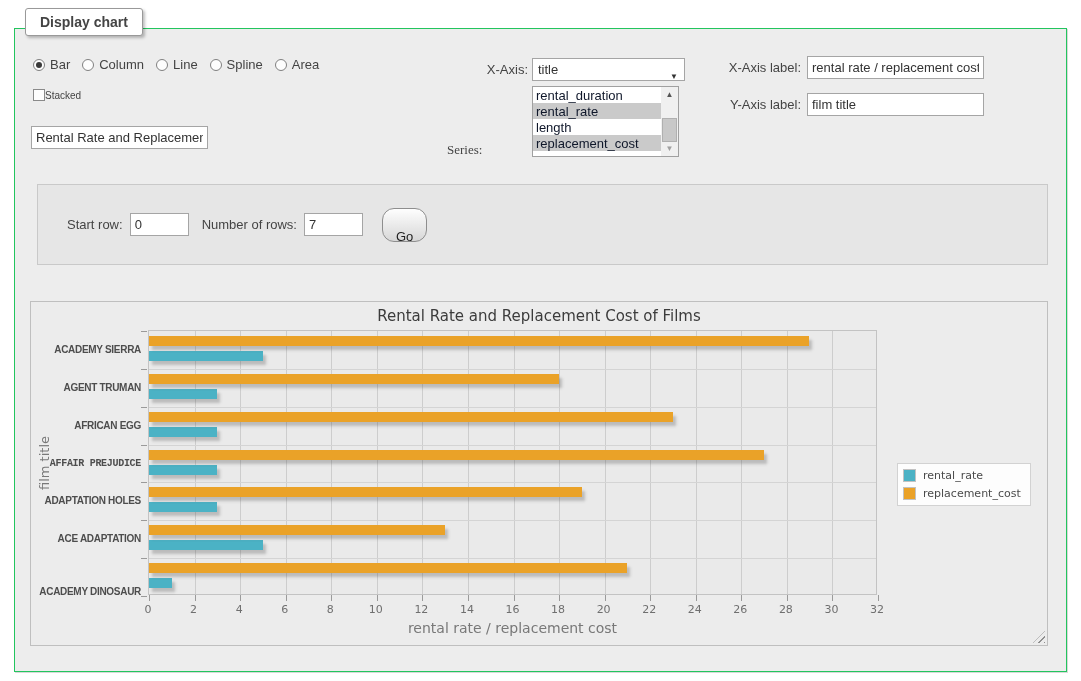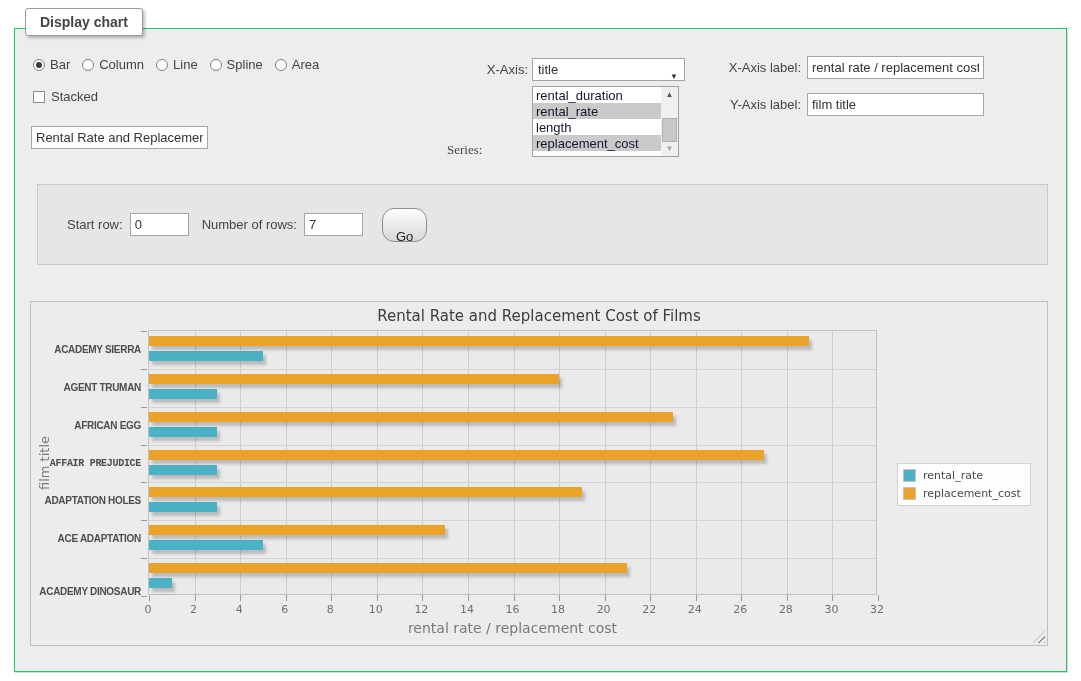--- a/index.html
+++ b/index.html
@@ -8,21 +8,21 @@
   .fieldset { position:absolute; left:14px; top:28px; width:1053px; height:644px;
     background:#ededed; border:1px solid #22c55e; box-shadow:1px 1px 0 #d8d8d8; }
   .legend-box { position:absolute; left:10px; top:-21px; background:#fff; border:1px solid #999;
     border-radius:3px; padding:5px 14px; font-size:14px; font-weight:bold; color:#444;
     box-shadow:2px 2px 3px rgba(0,0,0,0.25); }
 
   .radio-row { position:absolute; left:18px; top:28px; display:flex; align-items:center; gap:12px; font-size:13px; color:#444; }
   .radio-opt { display:flex; align-items:center; gap:5px; cursor:default; }
   .radio { width:12px; height:12px; border:1px solid #808080; border-radius:50%; background:#fdfdfd; display:inline-block; }
   .radio.checked::after { content:''; display:block; width:6px; height:6px; margin:2px; border-radius:50%; background:#3a3a3a; }
-  .chk-row { position:absolute; left:18px; top:60px; display:flex; align-items:center; gap:6px; font-size:13px; color:#444; }
+  .chk-row { position:absolute; left:18px; top:60px; display:flex; align-items:center; font-size:10px; color:#444; }
   .checkbox { width:12px; height:12px; border:1px solid #8a8a8a; background:#fdfdfd; display:inline-block; }
 
   input.txt { height:23px; border:1px solid #a5a5a5; background:#fff; font-family:"Liberation Sans",sans-serif;
     font-size:13px; color:#333; padding:0 4px; }
   .lbl { font-size:13px; color:#444; }
 
   .title-input { position:absolute; left:16px; top:97px; width:177px; }
 
   .xaxis-lbl  { position:absolute; left:447px; top:33px; width:66px; text-align:right; }
   .select { position:absolute; left:517px; top:29px; width:153px; height:23px; background:#fff;

